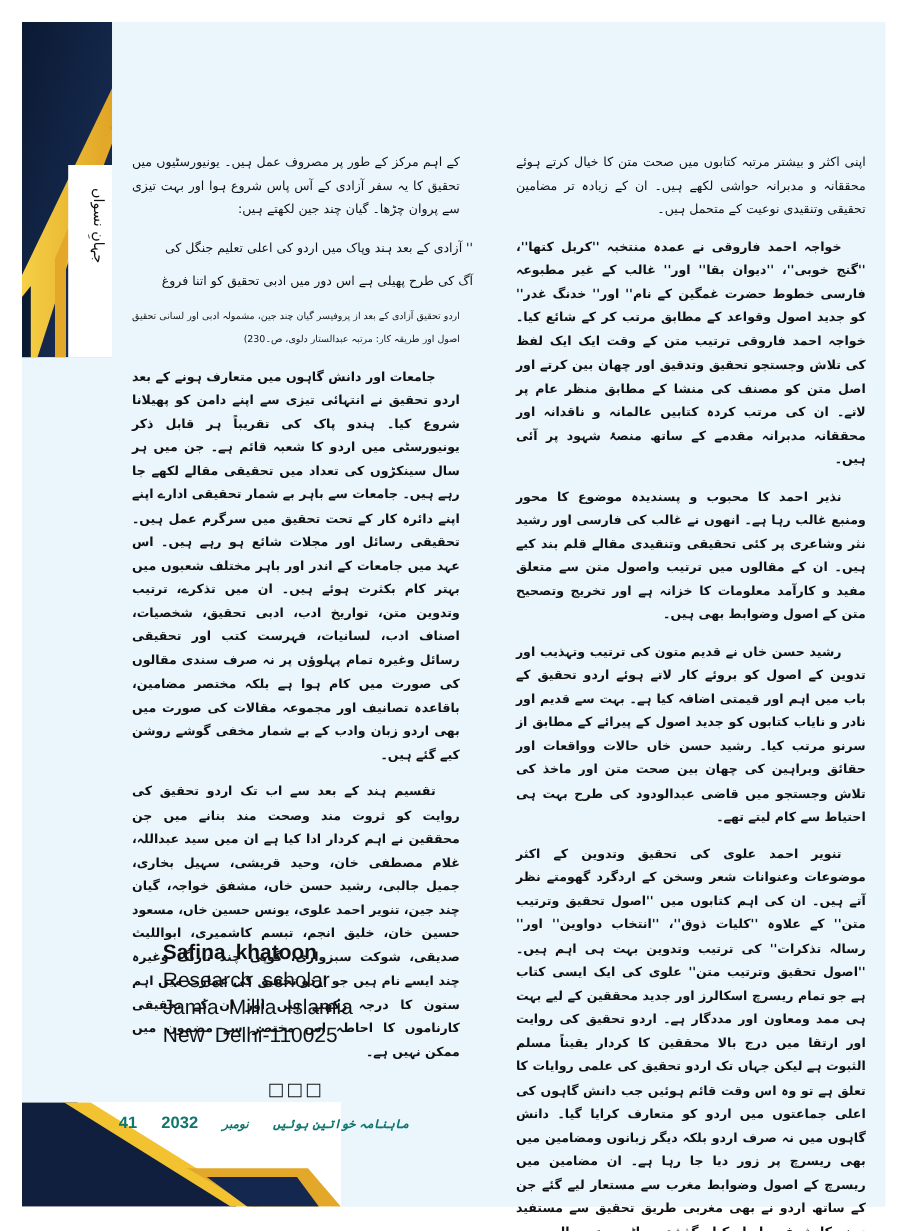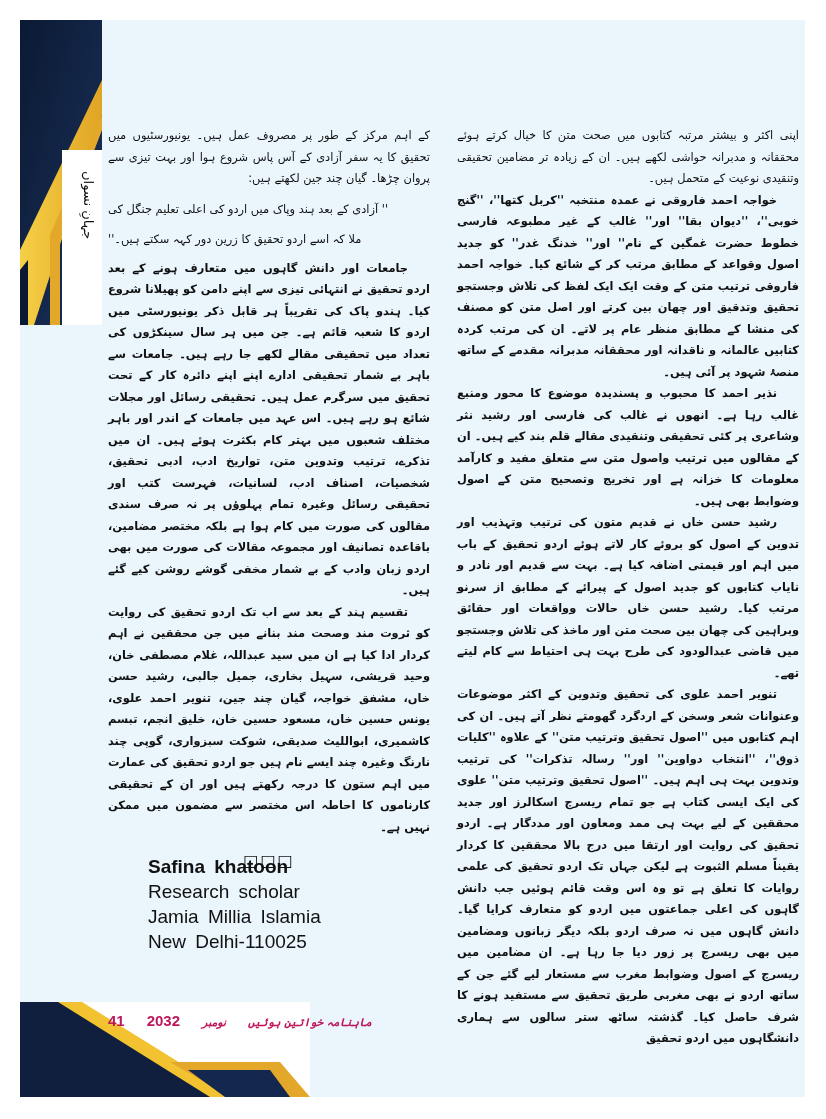--- a/index.html
+++ b/index.html
@@ -11,31 +11,31 @@
   .top-banner { position: absolute; left: 20px; top: 20px; width: 82px; height: 305px; overflow: hidden; }
   .top-banner svg { display: block; }
   .side-strip { position: absolute; left: 62px; top: 150px; width: 40px; height: 175px; background: #ffffff; }
   .side-title { position: absolute; left: 66px; top: 165px; width: 30px; height: 80px;
                 writing-mode: vertical-rl; font-size: 13px; color: #111; direction: rtl; text-align: center; }
 
   
   .bottom-banner { position: absolute; left: 20px; top: 1002px; width: 290px; height: 95px; overflow: hidden; background:#fff; }
   .bottom-banner svg { display: block; }
   .footer-line { position: absolute; left: 108px; top: 1012px; display: flex; align-items: baseline; gap: 22px;
-                 font-family: "Liberation Sans", sans-serif; font-weight: bold; font-size: 15px; color: #be185d; }
+                 font-family: "Liberation Sans", sans-serif; font-weight: bold; font-size: 15px; color: #0f766e; }
   .footer-urdu { font-family: "DejaVu Sans", sans-serif; font-weight: bold; font-size: 11px; font-style: italic; direction: rtl; }
 
   
   .col { position: absolute; direction: rtl; text-align: justify; color: #111;
          font-family: "DejaVu Sans", sans-serif; font-size: 11.4px; line-height: 21.5px; }
   .col-right { left: 457px; top: 125px; width: 342px; }
   .col-left  { left: 108px; top: 125px; width: 322px; }
-  .col p { margin: 0; }
+  .col p { margin: 12px; }
   .indent { text-indent: 22px; font-weight: bold; }
-  .quote { text-align: left; margin: 8px 0 !important; line-height: 22px; }
+  .quote { text-align: right; margin: 8px 0 !important; line-height: 22px; }
   .ref { font-size: 8.6px; line-height: 21px; }
   .ornament { direction: ltr; text-align: center; font-size: 16px; letter-spacing: 2px; margin: 12px 0 6px 0 !important; color:#111; }
 
   .signature { position: absolute; left: 108px; top: 854px; direction: ltr;
                font-family: "Liberation Sans", sans-serif; font-size: 19px; color: #111; line-height: 25px; margin-left: 40px; }
   .signature .name { font-weight: bold; word-spacing: 4px; }
   .signature div { word-spacing: 4px; }
 </style>
 </head>
 <body>
@@ -67,21 +67,22 @@
   <p>اپنی اکثر و بیشتر مرتبہ کتابوں میں صحت متن کا خیال کرتے ہوئے محققانہ و مدبرانہ حواشی لکھے ہیں۔ ان کے زیادہ تر مضامین تحقیقی وتنقیدی نوعیت کے متحمل ہیں۔</p>
   <p class="indent">خواجہ احمد فاروقی نے عمدہ منتخبہ ''کربل کتھا''، ''گنج خوبی''، ''دیوان بقا'' اور'' غالب کے غیر مطبوعہ فارسی خطوط حضرت غمگین کے نام'' اور'' خدنگ غدر'' کو جدید اصول وقواعد کے مطابق مرتب کر کے شائع کیا۔ خواجہ احمد فاروقی ترتیب متن کے وقت ایک ایک لفظ کی تلاش وجستجو تحقیق وتدقیق اور چھان بین کرتے اور اصل متن کو مصنف کی منشا کے مطابق منظر عام پر لاتے۔ ان کی مرتب کردہ کتابیں عالمانہ و ناقدانہ اور محققانہ مدبرانہ مقدمے کے ساتھ منصۂ شہود پر آئی ہیں۔</p>
   <p class="indent">نذیر احمد کا محبوب و پسندیدہ موضوع کا محور ومنبع غالب رہا ہے۔ انھوں نے غالب کی فارسی اور رشید نثر وشاعری پر کئی تحقیقی وتنقیدی مقالے قلم بند کیے ہیں۔ ان کے مقالوں میں ترتیب واصول متن سے متعلق مفید و کارآمد معلومات کا خزانہ ہے اور تخریج وتصحیح متن کے اصول وضوابط بھی ہیں۔</p>
   <p class="indent">رشید حسن خاں نے قدیم متون کی ترتیب وتہذیب اور تدوین کے اصول کو بروئے کار لاتے ہوئے اردو تحقیق کے باب میں اہم اور قیمتی اضافہ کیا ہے۔ بہت سے قدیم اور نادر و نایاب کتابوں کو جدید اصول کے پیرائے کے مطابق از سرنو مرتب کیا۔ رشید حسن خاں حالات وواقعات اور حقائق وبراہین کی چھان بین صحت متن اور ماخذ کی تلاش وجستجو میں قاضی عبدالودود کی طرح بہت ہی احتیاط سے کام لیتے تھے۔</p>
   <p class="indent">تنویر احمد علوی کی تحقیق وتدوین کے اکثر موضوعات وعنوانات شعر وسخن کے اردگرد گھومتے نظر آتے ہیں۔ ان کی اہم کتابوں میں ''اصول تحقیق وترتیب متن'' کے علاوہ ''کلیات ذوق''، ''انتخاب دواوین'' اور'' رسالہ تذکرات'' کی ترتیب وتدوین بہت ہی اہم ہیں۔ ''اصول تحقیق وترتیب متن'' علوی کی ایک ایسی کتاب ہے جو تمام ریسرچ اسکالرز اور جدید محققین کے لیے بہت ہی ممد ومعاون اور مددگار ہے۔ اردو تحقیق کی روایت اور ارتقا میں درج بالا محققین کا کردار یقیناً مسلم الثبوت ہے لیکن جہاں تک اردو تحقیق کی علمی روایات کا تعلق ہے تو وہ اس وقت قائم ہوئیں جب دانش گاہوں کی اعلی جماعتوں میں اردو کو متعارف کرایا گیا۔ دانش گاہوں میں نہ صرف اردو بلکہ دیگر زبانوں ومضامین میں بھی ریسرچ پر زور دیا جا رہا ہے۔ ان مضامین میں ریسرچ کے اصول وضوابط مغرب سے مستعار لیے گئے جن کے ساتھ اردو نے بھی مغربی طریق تحقیق سے مستفید ہونے کا شرف حاصل کیا۔ گذشتہ ساٹھ ستر سالوں سے ہماری دانشگاہوں میں اردو تحقیق</p>
 </div>
 
 <div class="col col-left">
   <p>کے اہم مرکز کے طور پر مصروف عمل ہیں۔ یونیورسٹیوں میں تحقیق کا یہ سفر آزادی کے آس پاس شروع ہوا اور بہت تیزی سے پروان چڑھا۔ گیان چند جین لکھتے ہیں:</p>
   <p class="quote">'' آزادی کے بعد ہند وپاک میں اردو کی اعلی تعلیم جنگل کی</p>
-  <p class="quote">ملا کہ اسے اردو تحقیق کا زرین دور کہہ سکتے ہیں۔''</p>
+  <p class="quote">آگ کی طرح پھیلی ہے اس دور میں ادبی تحقیق کو اتنا فروغ</p>
+  <p class="ref">اردو تحقیق آزادی کے بعد از پروفیسر گیان چند جین، مشمولہ ادبی اور لسانی تحقیق اصول اور طریقہ کار: مرتبہ عبدالستار دلوی، ص۔230)</p>
   <p class="indent">جامعات اور دانش گاہوں میں متعارف ہونے کے بعد اردو تحقیق نے انتہائی تیزی سے اپنے دامن کو پھیلانا شروع کیا۔ ہندو پاک کی تقریباً ہر قابل ذکر یونیورسٹی میں اردو کا شعبہ قائم ہے۔ جن میں ہر سال سینکڑوں کی تعداد میں تحقیقی مقالے لکھے جا رہے ہیں۔ جامعات سے باہر بے شمار تحقیقی ادارے اپنے اپنے دائرہ کار کے تحت تحقیق میں سرگرم عمل ہیں۔ تحقیقی رسائل اور مجلات شائع ہو رہے ہیں۔ اس عہد میں جامعات کے اندر اور باہر مختلف شعبوں میں بہتر کام بکثرت ہوئے ہیں۔ ان میں تذکرے، ترتیب وتدوین متن، تواریخ ادب، ادبی تحقیق، شخصیات، اصناف ادب، لسانیات، فہرست کتب اور تحقیقی رسائل وغیرہ تمام پہلوؤں پر نہ صرف سندی مقالوں کی صورت میں کام ہوا ہے بلکہ مختصر مضامین، باقاعدہ تصانیف اور مجموعہ مقالات کی صورت میں بھی اردو زبان وادب کے بے شمار مخفی گوشے روشن کیے گئے ہیں۔</p>
   <p class="indent">تقسیم ہند کے بعد سے اب تک اردو تحقیق کی روایت کو ثروت مند وصحت مند بنانے میں جن محققین نے اہم کردار ادا کیا ہے ان میں سید عبداللہ، غلام مصطفی خان، وحید قریشی، سہیل بخاری، جمیل جالبی، رشید حسن خاں، مشفق خواجہ، گیان چند جین، تنویر احمد علوی، یونس حسین خاں، مسعود حسین خان، خلیق انجم، تبسم کاشمیری، ابواللیث صدیقی، شوکت سبزواری، گوپی چند نارنگ وغیرہ چند ایسے نام ہیں جو اردو تحقیق کی عمارت میں اہم ستون کا درجہ رکھتے ہیں اور ان کے تحقیقی کارناموں کا احاطہ اس مختصر سے مضمون میں ممکن نہیں ہے۔</p>
   <p class="ornament">□□□</p>
 </div>
 
 <div class="signature">
   <div class="name">Safina  khatoon</div>
   <div>Research  scholar</div>
   <div>Jamia Millia Islamia</div>
   <div>New  Delhi-110025</div>

